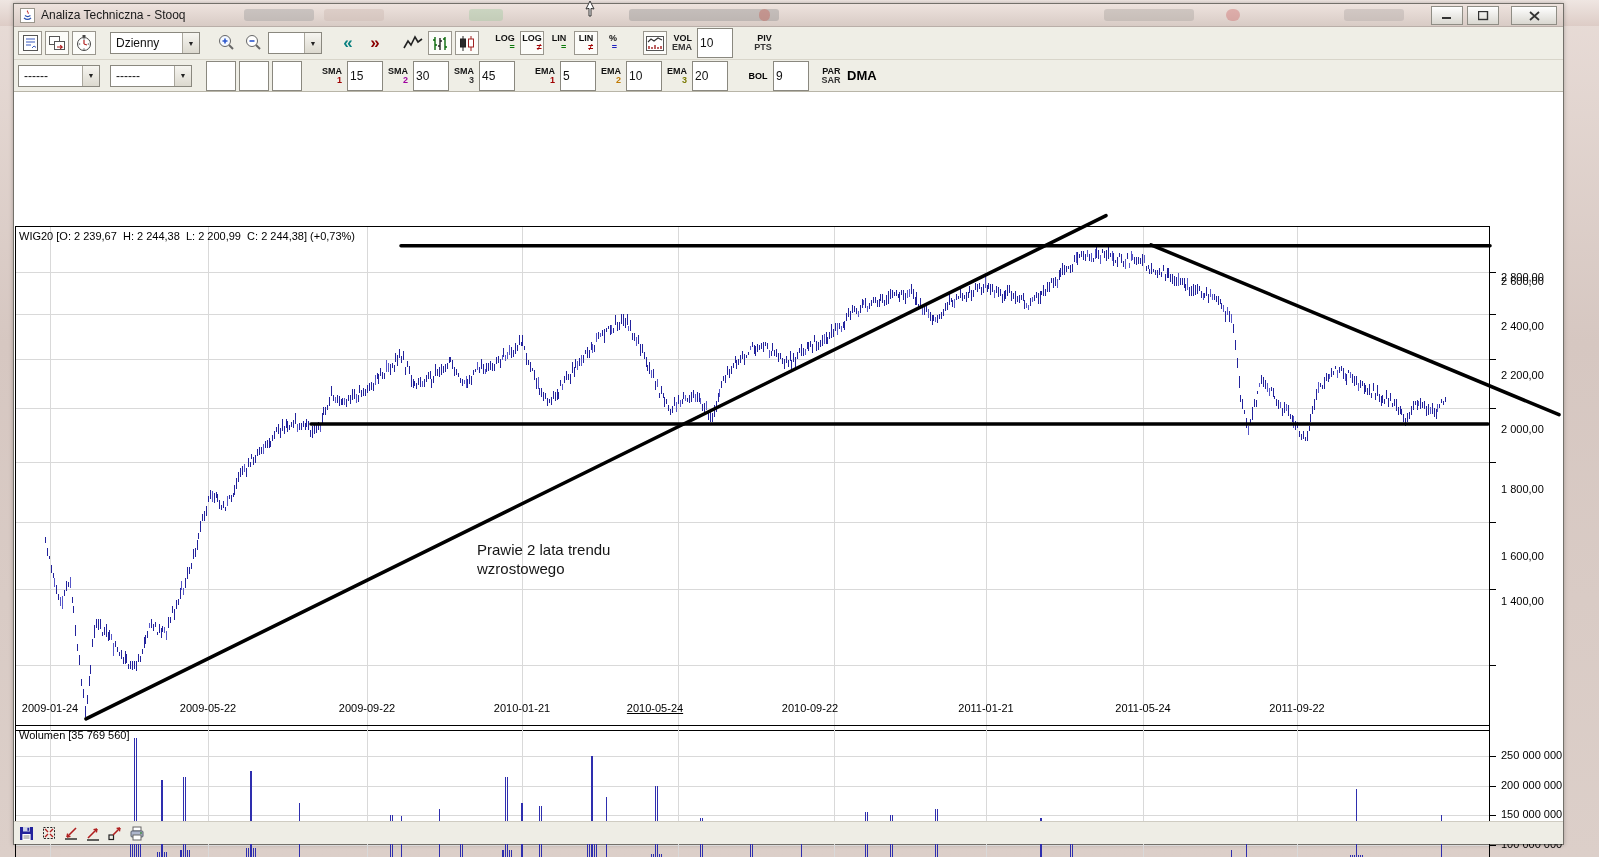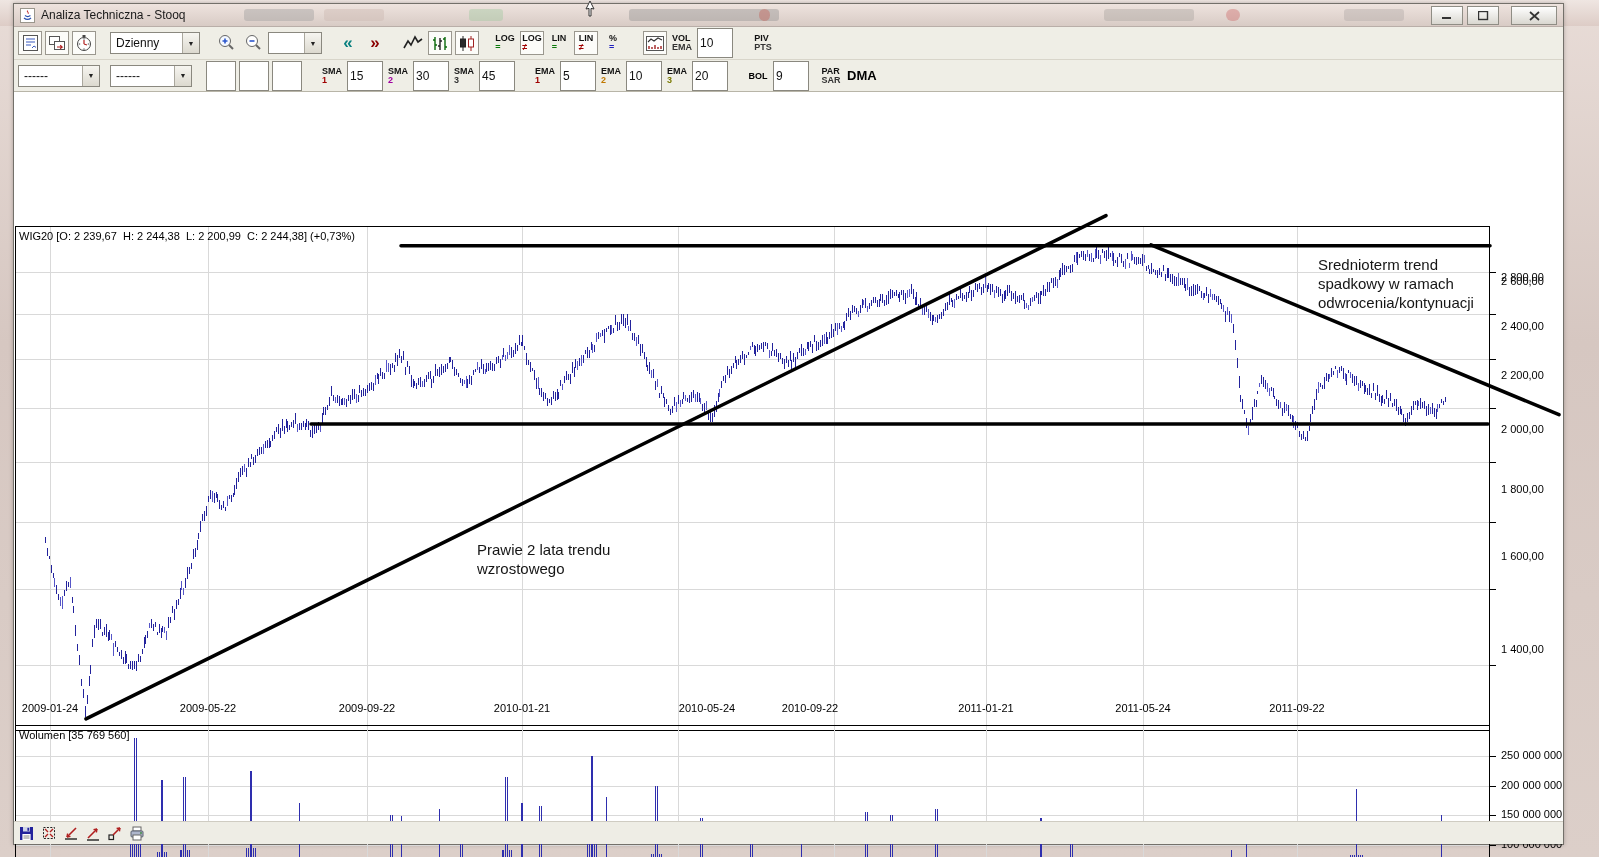--- a/index.html
+++ b/index.html
@@ -17,21 +17,21 @@
   .win-btn{width:30px;height:17px;background:linear-gradient(#fefefe,#d9d7d0);
            border:1px solid #8f8d85;display:flex;align-items:center;justify-content:center;}
   .win-btn.close{width:44px;margin-left:8px;}
   
   .tb{position:absolute;left:0;right:0;display:flex;align-items:center;padding-left:4px;gap:3px;background:#efeee6;}
   .tb1{top:23px;height:32px;border-bottom:1px solid #d8d5ca;}
   .tb2{top:56px;height:31px;border-bottom:1px solid #b8b5a8;}
   .tbtn{height:24px;min-width:24px;background:#fcfcf9;border:1px solid #9a978e;
         display:flex;align-items:center;justify-content:center;box-sizing:border-box;}
   .flat{border-color:transparent;background:transparent;}
-  .stack{display:flex;flex-direction:column;align-items:flex-start;line-height:9px;
+  .stack{display:flex;flex-direction:column;align-items:flex-end;line-height:9px;
          font-size:9px;font-weight:bold;color:#111;}
   .stack .g{color:#0a7a0a;} .stack .r{color:#a00000;} .stack .b{color:#2020c0;} .stack .o{color:#c07800;} .stack .m{color:#a000a0;} .stack .k{color:#333;} .stack .ol{color:#7a7a00;}
   .combo{height:22px;background:#fff;border:1px solid #8a887f;display:flex;align-items:center;
          font-size:12px;color:#111;box-sizing:border-box;}
   .combo .cval{flex:1;padding-left:5px;white-space:pre;}
   .combo .carr{width:16px;align-self:stretch;background:linear-gradient(#f6f5f0,#dcd9cf);
                border-left:1px solid #aaa79d;display:flex;align-items:center;justify-content:center;
                font-size:7px;color:#222;}
   .numfield{width:30px;height:20px;border:1px solid #8a887f;font-size:12px;padding:4px 2px;
             font-family:"Liberation Sans",sans-serif;background:#fff;color:#111;}
@@ -340,31 +340,28 @@
           <path d="M30.5 311.1L30.5 317.2M32.5 321.6L32.5 330.4M34.5 329.6L34.5 333.1M36.5 339.4L36.5 347.4M38.5 347.1L38.5 352.2M41.5 358.6L41.5 368.0M43.5 367.7L43.5 373.9M49.5 364.2L49.5 370.3M51.5 355.1L51.5 365.3M53.5 356.1L53.5 361.2M57.5 371.4L57.5 377.2M58.5 380.0L58.5 386.9M60.5 399.3L60.5 409.6M62.5 417.6L62.5 424.9M64.5 429.1L64.5 438.6M66.5 452.9L66.5 459.8M68.5 463.0L68.5 472.0M70.5 480.1L70.5 491.3M72.5 469.3L72.5 478.2M74.5 450.2L74.5 459.6M75.5 438.5L75.5 448.2M77.5 412.7L77.5 420.8M79.5 399.3L79.5 411.9M81.5 392.7L81.5 401.5M83.5 393.4L83.5 404.4M85.5 392.9L85.5 402.7M87.5 406.0L87.5 409.6M89.5 400.9L89.5 409.2M91.5 398.0L91.5 411.2M93.5 406.1L93.5 414.7M94.5 404.1L94.5 413.8M100.5 415.2L100.5 421.0M102.5 420.9L102.5 425.6M104.5 425.7L104.5 429.8M106.5 423.8L106.5 432.5M108.5 430.6L108.5 438.1M110.5 425.2L110.5 437.6M111.5 428.1L111.5 436.6M113.5 437.5L113.5 442.6M115.5 435.2L115.5 443.4M117.5 434.7L117.5 444.2M119.5 435.0L119.5 443.0M121.5 434.8L121.5 444.5M123.5 428.3L123.5 436.3M125.5 429.7L125.5 436.4M127.5 423.3L127.5 427.9M129.5 411.1L129.5 422.0M130.5 409.3L130.5 418.2M132.5 405.1L132.5 412.2M136.5 392.7L136.5 401.8M138.5 397.7L138.5 404.9M140.5 396.3L140.5 400.6M142.5 405.6L142.5 408.6M144.5 397.6L144.5 406.6M146.5 402.2L146.5 411.9M147.5 399.6L147.5 406.2M153.5 391.3L153.5 402.1M155.5 390.7L155.5 397.0M157.5 380.2L157.5 387.4M159.5 383.0L159.5 393.9M161.5 373.9L161.5 383.1M163.5 372.9L163.5 379.3M165.5 362.0L165.5 372.6M170.5 351.7L170.5 361.6M172.5 341.2L172.5 353.3M174.5 341.1L174.5 348.3M176.5 337.1L176.5 342.5M178.5 323.3L178.5 333.3M180.5 321.9L180.5 331.0M182.5 314.4L182.5 323.8M183.5 306.7L183.5 313.1M185.5 295.2L185.5 306.1M187.5 288.3L187.5 295.4M189.5 285.1L189.5 295.0M191.5 279.6L191.5 289.8M193.5 270.3L193.5 276.2M195.5 264.4L195.5 272.7M199.5 266.8L199.5 277.1M201.5 266.1L201.5 271.9M202.5 268.3L202.5 276.3M204.5 273.8L204.5 282.8M206.5 279.1L206.5 283.7M208.5 274.7L208.5 281.9M210.5 280.8L210.5 285.1M214.5 269.4L214.5 273.0M216.5 268.8L216.5 275.8M218.5 267.4L218.5 271.4M219.5 259.1L219.5 269.3M221.5 252.1L221.5 263.3M223.5 245.6L223.5 256.4M225.5 242.2L225.5 250.9M227.5 240.1L227.5 249.0M231.5 242.3L231.5 250.8M233.5 231.7L233.5 241.1M235.5 236.1L235.5 241.2M236.5 227.8L236.5 233.3M238.5 230.5L238.5 238.7M240.5 229.1L240.5 237.4M242.5 222.8L242.5 230.3M244.5 221.4L244.5 229.3M246.5 221.4L246.5 228.3M250.5 214.9L250.5 221.5M252.5 213.9L252.5 222.0M254.5 212.1L254.5 221.8M255.5 214.5L255.5 220.5M257.5 208.7L257.5 214.6M259.5 204.8L259.5 213.1M261.5 200.6L261.5 205.6M263.5 197.7L263.5 208.2M265.5 201.5L265.5 212.2M267.5 193.1L267.5 205.1M269.5 200.2L269.5 208.4M271.5 193.1L271.5 201.7M272.5 195.2L272.5 205.6M274.5 198.9L274.5 204.3M276.5 195.9L276.5 201.3M278.5 194.2L278.5 201.6M280.5 186.6L280.5 197.9M284.5 196.9L284.5 204.2M286.5 196.5L286.5 203.8M288.5 195.3L288.5 201.4M290.5 197.1L290.5 204.4M291.5 193.2L291.5 201.1M293.5 194.6L293.5 203.8M295.5 204.0L295.5 210.7M297.5 199.7L297.5 211.9M299.5 197.5L299.5 208.4M301.5 197.8L301.5 206.6M303.5 195.7L303.5 203.7M307.5 187.2L307.5 198.0M308.5 181.0L308.5 188.5M310.5 180.8L310.5 188.8M312.5 179.2L312.5 183.6M314.5 170.5L314.5 180.4M316.5 159.6L316.5 169.5M318.5 169.1L318.5 174.6M322.5 169.4L322.5 176.9M324.5 169.6L324.5 180.4M326.5 172.6L326.5 178.9M327.5 172.2L327.5 179.0M331.5 172.7L331.5 181.0M333.5 168.5L333.5 174.6M335.5 168.9L335.5 178.3M337.5 162.8L337.5 174.3M339.5 162.7L339.5 173.0M343.5 169.0L343.5 175.6M344.5 158.5L344.5 166.7M346.5 164.4L346.5 171.3M348.5 162.4L348.5 170.2M350.5 162.6L350.5 169.5M352.5 159.4L352.5 167.4M354.5 157.1L354.5 165.2M356.5 156.2L356.5 163.9M358.5 157.0L358.5 165.3M362.5 147.1L362.5 153.4M363.5 147.8L363.5 157.9M365.5 141.9L365.5 149.9M367.5 145.9L367.5 153.2M369.5 147.3L369.5 153.3M375.5 138.1L375.5 149.2M377.5 137.1L377.5 141.8M379.5 138.6L379.5 145.9M380.5 126.5L380.5 135.5M382.5 129.4L382.5 140.1M384.5 123.0L384.5 131.6M386.5 129.6L386.5 137.4M388.5 124.8L388.5 133.6M390.5 140.8L390.5 148.6M392.5 135.2L392.5 140.6M394.5 140.4L394.5 148.4M396.5 148.7L396.5 160.7M398.5 153.2L398.5 161.8M399.5 154.5L399.5 160.0M401.5 156.6L401.5 162.7M403.5 152.2L403.5 159.0M405.5 150.7L405.5 160.7M409.5 153.3L409.5 161.1M411.5 149.0L411.5 155.5M413.5 145.9L413.5 153.2M415.5 144.8L415.5 152.5M416.5 152.7L416.5 161.6M418.5 149.9L418.5 156.6M420.5 138.4L420.5 149.9M422.5 143.1L422.5 149.5M424.5 141.3L424.5 151.1M426.5 137.5L426.5 148.6M428.5 139.6L428.5 147.0M430.5 137.8L430.5 145.7M432.5 136.5L432.5 143.2M434.5 130.5L434.5 136.7M435.5 130.5L435.5 135.9M437.5 133.9L437.5 143.0M439.5 141.4L439.5 149.9M441.5 142.5L441.5 149.2M443.5 147.1L443.5 150.7M445.5 152.4L445.5 156.7M447.5 152.5L447.5 159.7M452.5 152.8L452.5 161.7M454.5 148.6L454.5 158.4M456.5 150.4L456.5 158.6M458.5 143.5L458.5 149.0M460.5 142.6L460.5 145.8M464.5 140.9L464.5 147.0M466.5 133.1L466.5 142.9M468.5 138.4L468.5 148.2M471.5 136.8L471.5 146.2M473.5 137.4L473.5 145.3M475.5 135.2L475.5 144.3M477.5 137.2L477.5 145.2M479.5 137.5L479.5 144.5M481.5 131.3L481.5 138.4M483.5 129.7L483.5 137.0M485.5 132.9L485.5 141.8M488.5 122.1L488.5 131.3M496.5 120.7L496.5 132.1M498.5 124.3L498.5 131.0M500.5 116.7L500.5 127.9M502.5 119.0L502.5 125.1M504.5 109.3L504.5 119.3M506.5 116.1L506.5 119.7M507.5 108.5L507.5 120.0M509.5 119.6L509.5 124.3M511.5 126.8L511.5 139.2M513.5 133.9L513.5 138.7M515.5 136.0L515.5 146.1M517.5 141.5L517.5 145.3M519.5 143.8L519.5 153.5M521.5 152.3L521.5 163.0M524.5 161.9L524.5 168.8M526.5 161.7L526.5 171.0M528.5 166.4L528.5 174.6M530.5 167.1L530.5 173.3M532.5 172.3L532.5 180.1M534.5 173.2L534.5 176.6M536.5 170.7L536.5 178.7M538.5 164.5L538.5 173.1M540.5 165.9L540.5 175.1M542.5 163.4L542.5 173.9M543.5 166.2L543.5 173.4M545.5 154.1L545.5 160.2M549.5 149.5L549.5 157.2M551.5 145.0L551.5 154.0M553.5 148.0L553.5 153.7M555.5 148.2L555.5 158.3M557.5 136.2L557.5 146.7M559.5 141.3L559.5 150.5M560.5 132.5L560.5 141.6M564.5 132.2L564.5 140.3M568.5 129.0L568.5 137.2M570.5 123.7L570.5 127.5M572.5 121.0L572.5 132.3M574.5 124.0L574.5 132.3M576.5 116.1L576.5 124.3M579.5 118.6L579.5 125.7M583.5 105.9L583.5 113.1M587.5 104.4L587.5 110.1M589.5 103.2L589.5 116.5M591.5 102.1L591.5 105.6M593.5 99.5L593.5 103.1M595.5 98.6L595.5 109.3M598.5 101.5L598.5 106.6M600.5 89.1L600.5 98.6M602.5 96.2L602.5 104.7M604.5 96.4L604.5 103.9M606.5 87.5L606.5 97.5M608.5 87.7L608.5 99.6M610.5 91.9L610.5 101.7M612.5 88.4L612.5 98.5M615.5 94.4L615.5 104.7M617.5 106.9L617.5 114.2M619.5 106.7L619.5 114.7M623.5 108.7L623.5 118.3M625.5 117.7L625.5 129.5M627.5 117.7L627.5 127.4M629.5 125.9L629.5 132.8M631.5 130.6L631.5 141.4M632.5 139.3L632.5 144.7M634.5 135.9L634.5 147.6M638.5 143.4L638.5 152.2M640.5 155.1L640.5 163.6M644.5 166.5L644.5 172.1M646.5 159.7L646.5 168.3M648.5 167.4L648.5 171.8M649.5 170.6L649.5 181.3M651.5 173.0L651.5 177.8M653.5 178.6L653.5 184.8M655.5 182.7L655.5 189.2M657.5 179.7L657.5 186.6M659.5 171.2L659.5 180.1M663.5 168.7L663.5 177.7M667.5 172.6L667.5 178.2M668.5 165.7L668.5 172.7M672.5 171.6L672.5 175.9M674.5 168.6L674.5 176.5M676.5 166.1L676.5 176.2M678.5 164.4L678.5 172.1M682.5 166.4L682.5 175.6M684.5 167.2L684.5 176.4M687.5 177.9L687.5 184.7M689.5 177.1L689.5 186.7M693.5 187.2L693.5 193.7M695.5 185.4L695.5 195.7M697.5 186.7L697.5 195.7M699.5 179.2L699.5 190.8M701.5 175.1L701.5 186.2M703.5 166.9L703.5 176.2M706.5 155.2L706.5 161.6M708.5 150.2L708.5 155.4M710.5 149.0L710.5 156.8M712.5 139.6L712.5 148.8M714.5 143.0L714.5 151.7M716.5 139.6L716.5 148.3M718.5 136.7L718.5 141.5M720.5 130.3L720.5 136.8M721.5 134.1L721.5 142.8M723.5 133.3L723.5 139.1M725.5 129.0L725.5 137.3M727.5 124.7L727.5 132.5M729.5 127.7L729.5 139.3M731.5 128.8L731.5 131.8M733.5 125.6L733.5 128.6M737.5 116.2L737.5 120.8M739.5 119.0L739.5 128.0M740.5 120.3L740.5 129.7M742.5 118.1L742.5 126.3M744.5 119.3L744.5 124.1M746.5 117.1L746.5 122.5M748.5 115.7L748.5 125.8M750.5 116.4L750.5 120.1M752.5 116.9L752.5 123.0M756.5 125.3L756.5 130.2M757.5 117.4L757.5 124.8M759.5 124.4L759.5 129.5M761.5 123.1L761.5 131.0M763.5 127.2L763.5 135.5M765.5 126.6L765.5 133.4M767.5 131.8L767.5 138.2M769.5 133.3L769.5 143.2M771.5 129.8L771.5 137.0M773.5 133.8L773.5 141.2M775.5 124.7L775.5 134.9M776.5 133.6L776.5 143.5M778.5 126.8L778.5 135.7M780.5 130.6L780.5 140.7M782.5 126.4L782.5 133.2M784.5 122.3L784.5 127.0M786.5 117.8L786.5 130.2M788.5 121.5L788.5 129.8M792.5 116.0L792.5 123.4M793.5 116.3L793.5 124.5M795.5 115.2L795.5 120.6M797.5 118.3L797.5 127.4M799.5 108.9L799.5 116.2M801.5 114.9L801.5 124.8M803.5 115.6L803.5 123.9M805.5 113.8L805.5 121.1M807.5 108.6L807.5 119.7M811.5 105.9L811.5 118.4M812.5 110.7L812.5 118.4M814.5 105.7L814.5 113.1M816.5 98.4L816.5 111.6M818.5 103.1L818.5 110.6M820.5 97.1L820.5 104.6M824.5 97.3L824.5 103.3M828.5 96.1L828.5 101.6M829.5 95.1L829.5 104.0M831.5 86.7L831.5 94.6M833.5 82.1L833.5 90.9M835.5 85.0L835.5 94.1M837.5 78.8L837.5 86.9M839.5 79.7L839.5 85.8M841.5 81.9L841.5 88.1M845.5 79.4L845.5 87.0M847.5 72.9L847.5 81.5M850.5 72.2L850.5 82.4M854.5 77.3L854.5 82.6M856.5 74.1L856.5 80.4M858.5 70.9L858.5 77.2M860.5 70.8L860.5 76.7M862.5 73.9L862.5 81.3M864.5 72.7L864.5 81.3M865.5 68.0L865.5 75.3M867.5 68.2L867.5 76.9M869.5 74.1L869.5 80.1M871.5 68.8L871.5 79.0M873.5 65.3L873.5 78.0M875.5 63.3L875.5 72.7M877.5 63.8L877.5 72.1M879.5 65.9L879.5 69.5M881.5 63.7L881.5 70.2M883.5 67.9L883.5 71.8M884.5 65.5L884.5 76.2M886.5 63.7L886.5 68.9M888.5 64.2L888.5 73.6M890.5 67.2L890.5 78.1M896.5 57.5L896.5 67.9M898.5 63.4L898.5 72.9M900.5 71.2L900.5 78.5M901.5 66.4L901.5 78.9M903.5 78.1L903.5 82.3M905.5 72.3L905.5 80.3M909.5 80.6L909.5 89.4M911.5 80.2L911.5 85.7M915.5 85.8L915.5 94.8M917.5 88.6L917.5 98.6M918.5 88.6L918.5 95.2M922.5 88.7L922.5 96.7M924.5 88.2L924.5 93.3M926.5 86.2L926.5 93.0M928.5 83.3L928.5 89.6M930.5 77.2L930.5 84.5M932.5 75.6L932.5 84.3M934.5 67.5L934.5 78.9M936.5 72.4L936.5 75.9M937.5 74.2L937.5 80.7M941.5 67.5L941.5 74.4M943.5 69.9L943.5 73.4M945.5 61.6L945.5 71.7M947.5 67.1L947.5 74.8M949.5 68.6L949.5 72.9M951.5 66.2L951.5 76.2M953.5 65.6L953.5 72.1M954.5 59.8L954.5 66.9M956.5 64.1L956.5 74.8M958.5 63.6L958.5 70.5M960.5 57.4L960.5 63.7M962.5 58.1L962.5 65.5M964.5 57.1L964.5 62.7M966.5 61.0L966.5 68.6M968.5 58.2L968.5 67.0M972.5 58.6L972.5 66.0M973.5 57.0L973.5 62.7M975.5 58.2L975.5 69.4M977.5 57.8L977.5 65.9M981.5 59.5L981.5 67.0M983.5 61.2L983.5 71.0M985.5 63.4L985.5 69.7M987.5 68.1L987.5 76.6M989.5 64.7L989.5 75.4M990.5 63.6L990.5 73.0M992.5 58.9L992.5 69.8M994.5 59.2L994.5 66.8M996.5 64.8L996.5 75.4M998.5 67.0L998.5 72.8M1000.5 65.1L1000.5 77.5M1002.5 70.0L1002.5 76.2M1004.5 69.1L1004.5 76.5M1006.5 69.1L1006.5 74.0M1008.5 67.0L1008.5 75.2M1009.5 73.9L1009.5 83.4M1015.5 71.7L1015.5 80.1M1019.5 69.4L1019.5 75.3M1021.5 66.4L1021.5 72.0M1023.5 66.6L1023.5 77.6M1025.5 65.0L1025.5 78.3M1026.5 65.2L1026.5 68.9M1028.5 58.9L1028.5 69.9M1030.5 62.6L1030.5 70.4M1032.5 56.3L1032.5 65.9M1034.5 56.0L1034.5 65.5M1036.5 52.0L1036.5 57.0M1038.5 51.7L1038.5 61.6M1040.5 50.7L1040.5 60.0M1044.5 44.4L1044.5 54.1M1045.5 42.4L1045.5 51.1M1047.5 36.9L1047.5 48.8M1049.5 39.2L1049.5 48.9M1051.5 40.3L1051.5 46.3M1053.5 40.2L1053.5 43.3M1055.5 38.5L1055.5 47.1M1057.5 38.2L1057.5 46.2M1059.5 29.3L1059.5 36.2M1062.5 25.9L1062.5 38.7M1064.5 27.8L1064.5 32.2M1066.5 24.8L1066.5 30.9M1068.5 24.9L1068.5 33.7M1070.5 28.0L1070.5 35.2M1074.5 27.5L1074.5 35.0M1078.5 32.1L1078.5 35.8M1081.5 21.3L1081.5 32.3M1083.5 24.2L1083.5 32.7M1087.5 22.6L1087.5 27.4M1089.5 25.2L1089.5 31.6M1091.5 24.1L1091.5 34.8M1093.5 20.4L1093.5 32.9M1095.5 26.8L1095.5 30.8M1098.5 26.5L1098.5 39.8M1100.5 34.2L1100.5 37.3M1102.5 31.1L1102.5 40.8M1104.5 26.7L1104.5 30.8M1106.5 27.5L1106.5 37.3M1108.5 35.2L1108.5 40.5M1112.5 26.5L1112.5 32.9M1119.5 31.4L1119.5 37.8M1121.5 31.3L1121.5 38.7M1123.5 31.4L1123.5 38.0M1125.5 32.1L1125.5 38.2M1127.5 27.9L1127.5 39.8M1131.5 40.2L1131.5 44.7M1133.5 39.2L1133.5 43.2M1134.5 42.5L1134.5 47.7M1136.5 36.7L1136.5 48.2M1138.5 43.1L1138.5 46.1M1140.5 44.1L1140.5 49.0M1142.5 44.0L1142.5 52.4M1144.5 41.8L1144.5 49.4M1146.5 46.3L1146.5 51.4M1148.5 38.6L1148.5 44.8M1150.5 47.6L1150.5 55.2M1152.5 41.8L1152.5 52.0M1153.5 42.0L1153.5 52.2M1155.5 47.6L1155.5 55.6M1157.5 47.8L1157.5 58.0M1159.5 49.8L1159.5 59.6M1161.5 51.0L1161.5 60.4M1165.5 51.7L1165.5 59.3M1167.5 52.1L1167.5 58.9M1169.5 52.2L1169.5 61.6M1170.5 58.2L1170.5 65.3M1174.5 61.2L1174.5 69.6M1176.5 59.6L1176.5 69.5M1178.5 58.1L1178.5 70.2M1180.5 59.4L1180.5 69.1M1182.5 57.6L1182.5 67.5M1184.5 60.4L1184.5 65.2M1186.5 64.9L1186.5 71.7M1189.5 66.6L1189.5 71.8M1191.5 61.1L1191.5 69.7M1193.5 68.3L1193.5 77.4M1199.5 67.6L1199.5 73.5M1201.5 69.6L1201.5 76.4M1203.5 69.5L1203.5 78.5M1205.5 72.6L1205.5 77.5M1206.5 77.1L1206.5 83.3M1210.5 85.1L1210.5 95.6M1214.5 84.7L1214.5 95.9M1218.5 97.8L1218.5 107.1M1220.5 113.8L1220.5 124.3M1222.5 131.9L1222.5 142.2M1224.5 150.2L1224.5 162.1M1225.5 168.9L1225.5 176.0M1227.5 173.0L1227.5 182.8M1229.5 183.7L1229.5 188.4M1231.5 192.2L1231.5 201.7M1235.5 192.6L1235.5 196.9M1237.5 180.7L1237.5 193.8M1239.5 173.4L1239.5 180.7M1241.5 174.4L1241.5 180.6M1242.5 165.0L1242.5 167.8M1246.5 149.0L1246.5 157.8M1248.5 150.9L1248.5 161.1M1250.5 153.6L1250.5 163.3M1256.5 160.8L1256.5 164.7M1258.5 162.2L1258.5 171.0M1259.5 170.2L1259.5 173.2M1261.5 173.1L1261.5 180.4M1263.5 173.8L1263.5 182.8M1267.5 181.7L1267.5 189.9M1269.5 175.8L1269.5 186.6M1273.5 178.7L1273.5 190.0M1275.5 188.1L1275.5 193.2M1277.5 189.3L1277.5 196.2M1280.5 194.7L1280.5 203.6M1282.5 195.6L1282.5 201.7M1284.5 204.9L1284.5 211.3M1286.5 208.3L1286.5 214.1M1288.5 204.9L1288.5 212.5M1290.5 210.5L1290.5 215.0M1292.5 205.1L1292.5 215.1M1294.5 199.9L1294.5 205.2M1295.5 188.3L1295.5 196.3M1297.5 180.3L1297.5 187.9M1299.5 173.3L1299.5 183.6M1301.5 163.1L1301.5 174.4M1305.5 156.5L1305.5 160.9M1307.5 158.7L1307.5 163.0M1309.5 151.0L1309.5 162.7M1311.5 146.5L1311.5 154.8M1313.5 148.2L1313.5 156.3M1316.5 141.6L1316.5 150.5M1318.5 144.9L1318.5 149.4M1320.5 140.0L1320.5 143.3M1324.5 140.7L1324.5 147.3M1326.5 139.7L1326.5 144.5M1328.5 142.3L1328.5 152.9M1331.5 147.8L1331.5 159.0M1333.5 143.5L1333.5 147.0M1337.5 148.1L1337.5 156.9M1339.5 150.4L1339.5 159.5M1341.5 150.0L1341.5 158.5M1345.5 154.4L1345.5 161.7M1347.5 154.7L1347.5 159.8M1349.5 156.8L1349.5 167.8M1350.5 159.2L1350.5 166.2M1352.5 161.8L1352.5 168.9M1354.5 157.7L1354.5 169.0M1356.5 166.9L1356.5 172.1M1358.5 157.4L1358.5 164.5M1360.5 167.0L1360.5 174.2M1362.5 158.7L1362.5 170.3M1364.5 168.3L1364.5 176.1M1366.5 170.2L1366.5 180.4M1367.5 169.0L1367.5 176.6M1369.5 172.7L1369.5 178.3M1371.5 163.5L1371.5 173.3M1373.5 172.4L1373.5 180.9M1375.5 167.1L1375.5 175.2M1377.5 176.5L1377.5 180.8M1379.5 172.5L1379.5 180.2M1381.5 173.0L1381.5 185.0M1383.5 181.1L1383.5 189.0M1385.5 180.4L1385.5 187.8M1386.5 183.2L1386.5 188.7M1388.5 188.1L1388.5 195.5M1390.5 192.1L1390.5 199.8M1392.5 186.7L1392.5 195.6M1394.5 185.5L1394.5 192.5M1396.5 180.4L1396.5 188.8M1398.5 174.8L1398.5 183.8M1400.5 174.7L1400.5 178.7M1402.5 173.5L1402.5 184.0M1405.5 171.7L1405.5 182.6M1407.5 176.1L1407.5 181.7M1409.5 175.1L1409.5 182.8M1411.5 180.0L1411.5 189.7M1413.5 178.3L1413.5 189.4M1417.5 176.9L1417.5 188.0M1419.5 182.0L1419.5 190.9M1421.5 182.8L1421.5 192.8M1424.5 177.6L1424.5 181.8M1426.5 173.0L1426.5 177.0M1428.5 174.6L1428.5 178.5M1430.5 171.3L1430.5 175.5" stroke="#23239c" stroke-width="1" fill="none" shape-rendering="crispEdges"></path>
           <line x1="386" y1="19.77638295969882" x2="1475" y2="19.77638295969882" stroke="#000000" stroke-width="3.5" stroke-linecap="round"></line>
           <line x1="296" y1="197.92585175498607" x2="1473" y2="197.92585175498607" stroke="#000000" stroke-width="3.5" stroke-linecap="round"></line>
           <line x1="71" y1="492.8879632086614" x2="1091" y2="-10.370251728645599" stroke="#000000" stroke-width="3.5" stroke-linecap="round"></line>
           <line x1="1136" y1="18.809630807334543" x2="1544" y2="188.72750402258134" stroke="#000000" stroke-width="3.5" stroke-linecap="round"></line>
           <rect x="0.5" y="0.5" width="1474" height="504" fill="none" stroke="#000" shape-rendering="crispEdges"></rect>
         </svg>
       <div class="chart-header">WIG20 [O: 2 239,67  H: 2 244,38  L: 2 200,99  C: 2 244,38] (+0,73%)</div>
       <div class="ann ann1">Prawie 2 lata trendu
 wzrostowego</div>
-      <div class="ann ann2">Srednioterm trend
-spadkowy w ramach
-odwrocenia/kontynuacji</div>
     </div>
 
     <div class="xlabels" id="xLabels">
         <span style="left: -5px;">2009-01-24</span>
         <span style="left: 153px;">2009-05-22</span>
         <span style="left: 312px;">2009-09-22</span>
         <span style="left: 467px;">2010-01-21</span>
-        <span style="left: 652px;">2010-05-24</span>
+        <span style="left: 600px; text-decoration: underline;">2010-05-24</span>
         <span style="left: 755px;">2010-09-22</span>
         <span style="left: 931px;">2011-01-21</span>
         <span style="left: 1088px;">2011-05-24</span>
         <span style="left: 1242px;">2011-09-22</span>
       </div>
 
     <div class="volplot">
       <svg id="volSvg" width="1475" height="182" style="overflow: visible;">
           <line x1="35.5" y1="1" x2="35.5" y2="181" stroke="#d9d9d9" shape-rendering="crispEdges"></line>
           <line x1="193.5" y1="1" x2="193.5" y2="181" stroke="#d9d9d9" shape-rendering="crispEdges"></line>
@@ -392,21 +389,21 @@
     </div>
 
     <div class="ylabels" id="yLabels">
         <div style="top: 140.509px; margin-top: 38px;">2 800,00</div>
         <div style="top: 182.528px;">2 600,00</div>
         <div style="top: 227.912px;">2 400,00</div>
         <div style="top: 277.247px;">2 200,00</div>
         <div style="top: 331.288px;">2 000,00</div>
         <div style="top: 391.028px;">1 800,00</div>
         <div style="top: 457.811px;">1 600,00</div>
-        <div style="top: 551px;">1 400,00</div>
+        <div style="top: 503px;">1 400,00</div>
         <div style="top: 657px;">250 000 000</div>
         <div style="top: 686.5px;">200 000 000</div>
         <div style="top: 716px;">150 000 000</div>
         <div style="top: 745.5px;">100 000 000</div>
       </div>
   </div>
 
   <div class="statusbar">
     <div class="sicon">
       <svg width="15" height="15">

